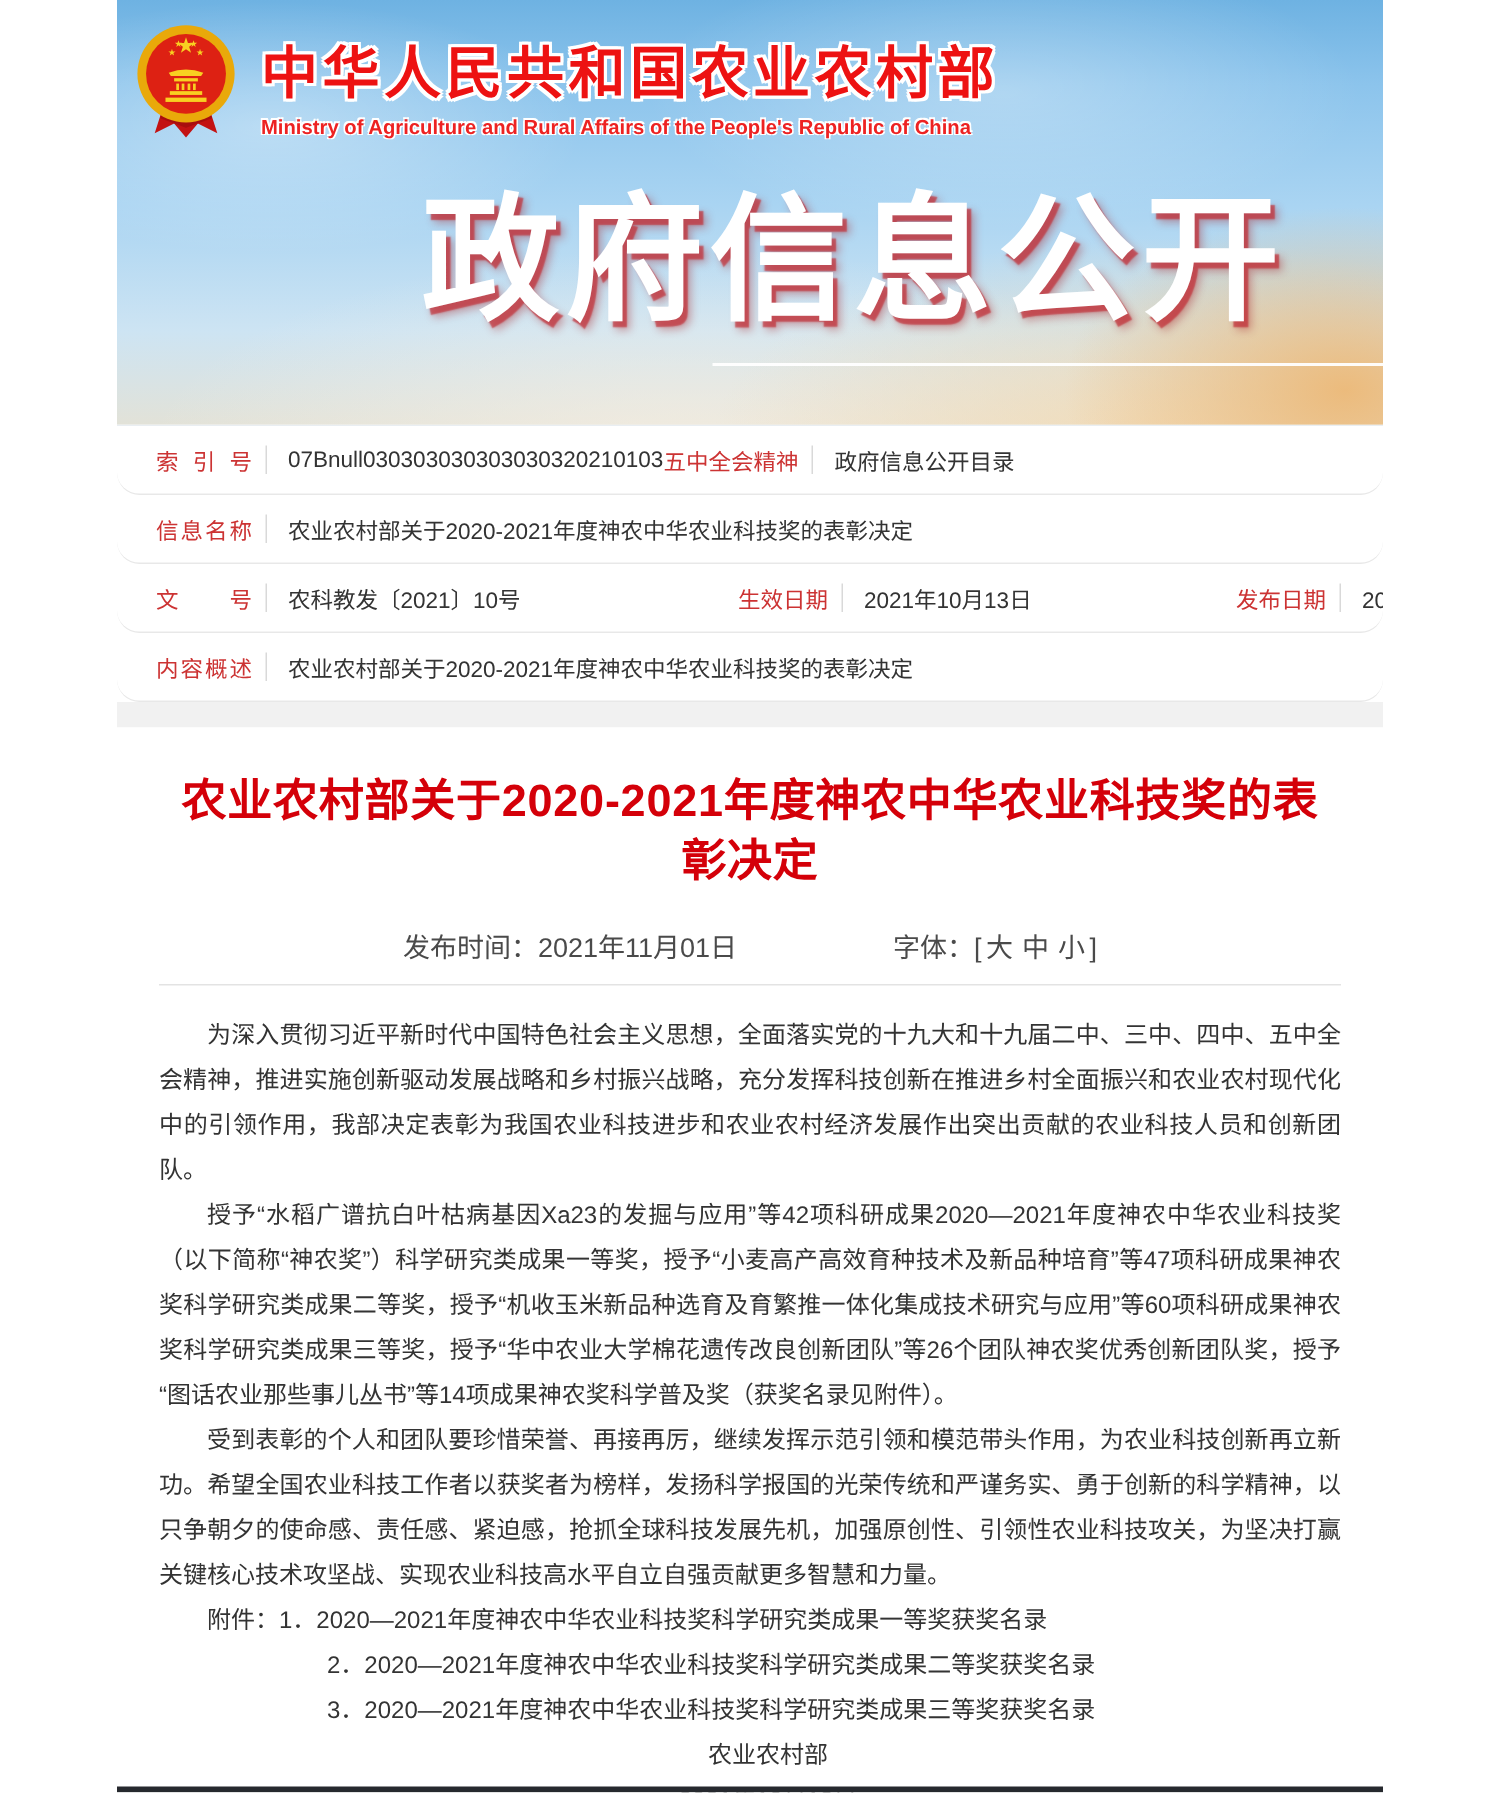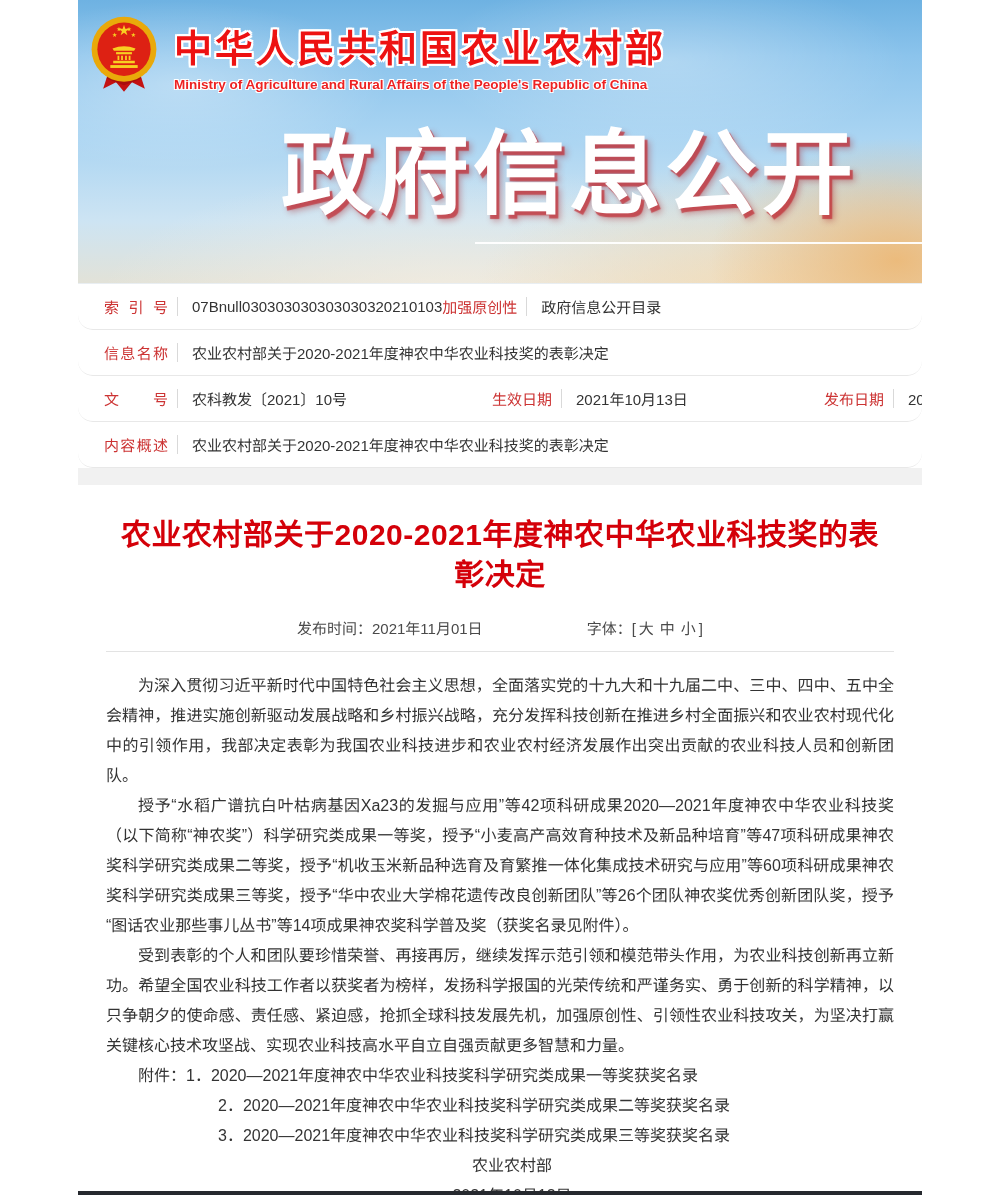--- a/index.html
+++ b/index.html
@@ -118,21 +118,21 @@
     margin-top: 12px;
     letter-spacing: 0.5px;
   }
   .article-meta {
     display: flex;
     justify-content: center;
     gap: 104px;
     margin-top: 22px;
     padding-bottom: 13px;
     border-bottom: 1px solid #e3e3e3;
-    font-size: 15px;
+    font-size: 18px;
     color: #4a4a4a;
   }
   .font-opt { color: #4a4a4a; text-decoration: none; cursor: pointer; margin: 0 3px; }
   .article-body {
     margin-top: 19px;
     font-size: 16px;
     line-height: 30px;
     color: #333333;
     text-align: justify;
   }
@@ -182,21 +182,21 @@
     </div>
     <div class="banner-title">政府信息公开</div>
     <div class="banner-underline"></div>
   </header>
 
   <section class="meta-table">
     <div class="meta-row">
       <span class="meta-label">索引号</span>
       <span class="vdiv"></span>
       <span class="meta-value">07Bnull030303030303030320210103</span>
-      <span class="meta-label inline">加强原创性</span>
+      <span class="meta-label inline">五中全会精神</span>
       <span class="vdiv"></span>
       <span class="meta-value">政府信息公开目录</span>
     </div>
     <div class="meta-row">
       <span class="meta-label">信息名称</span>
       <span class="vdiv"></span>
       <span class="meta-value">农业农村部关于2020-2021年度神农中华农业科技奖的表彰决定</span>
     </div>
     <div class="meta-row">
       <span class="meta-label">文号</span>

